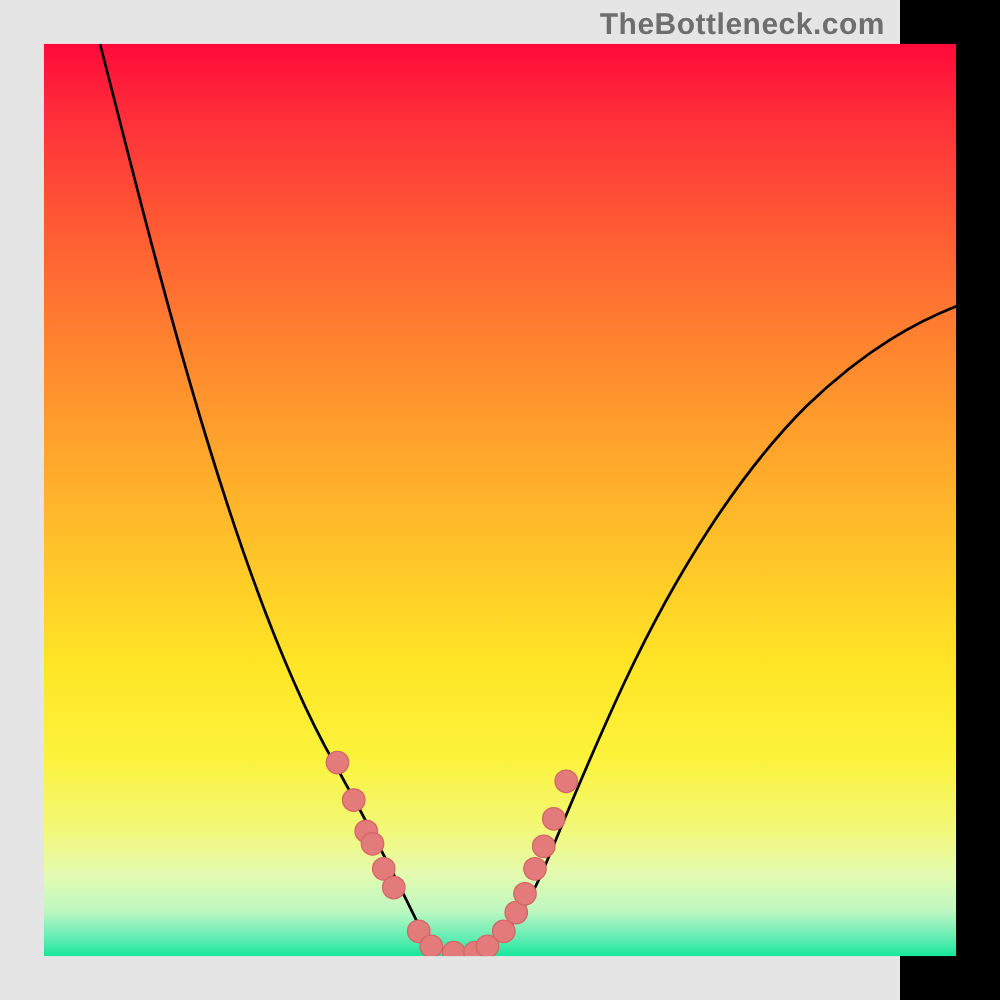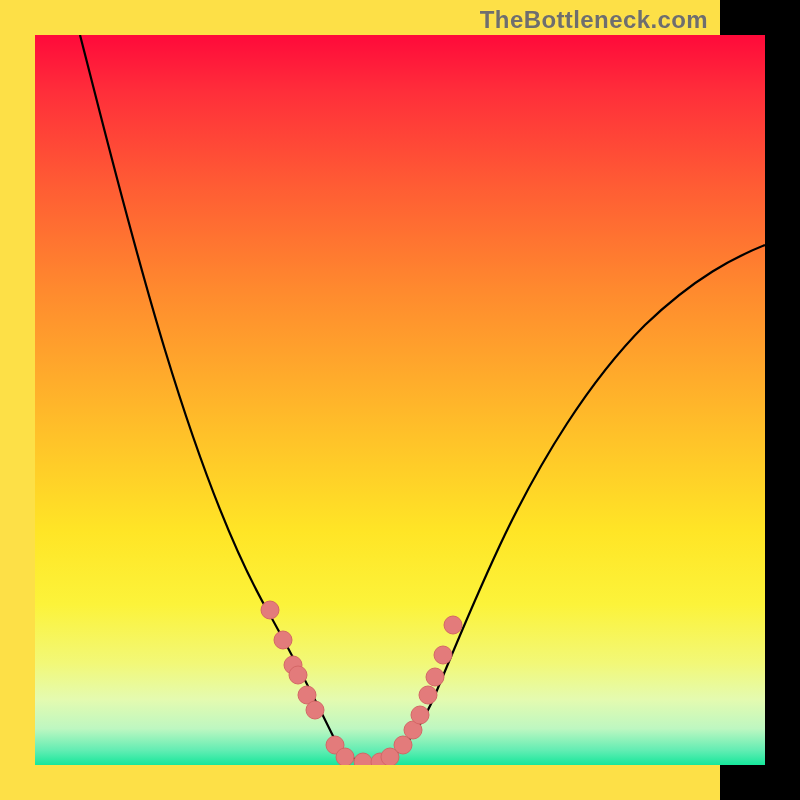--- a/index.html
+++ b/index.html
@@ -8,21 +8,21 @@
     width: 800px;
     height: 800px;
     background: #000000;
     overflow: hidden;
     font-family: Arial, Helvetica, sans-serif;
   }
   .frame {
     position: relative;
     width: 720px;
     height: 800px;
-    background: #fde047;
+    background: #e5e5e5;
     text-decoration: underline;
   }
   .plot-area {
     position: absolute;
     left: 35px;
     top: 35px;
     width: 730px;
     height: 730px;
     overflow: hidden;
   }

